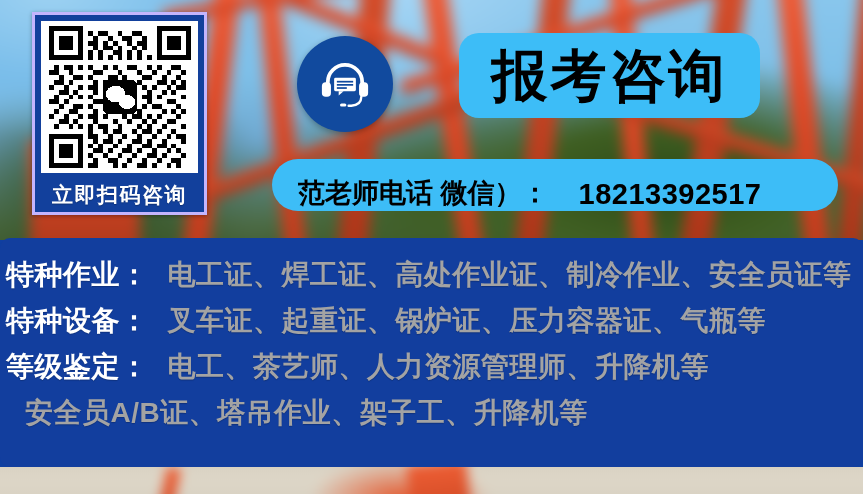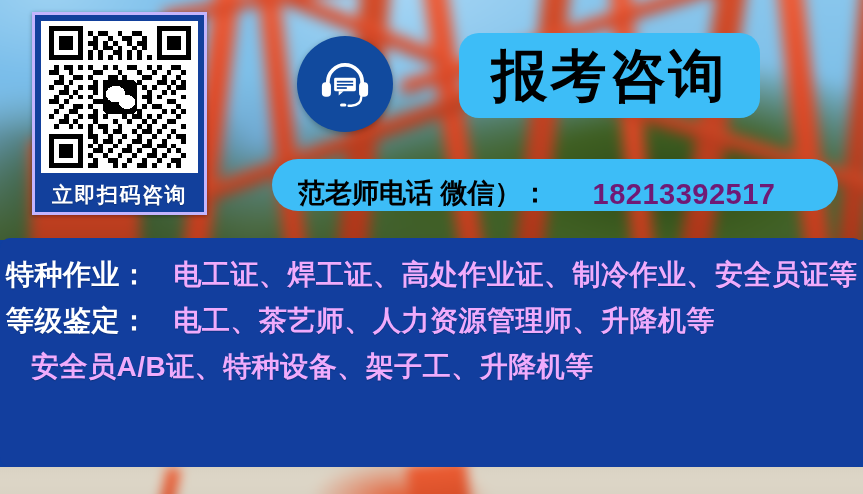--- a/index.html
+++ b/index.html
@@ -122,23 +122,23 @@
     background:#3dbdf7;
     border-radius:26px;
     display:flex; align-items:flex-end;
     padding:0 26px;
   }
   .phone-label {
     color:#000000; font-size:27px; font-weight:bold;
     letter-spacing:0px; white-space:nowrap;
   }
   .phone-number {
-    color:#701a75; font-size:29px; font-weight:bold;
+    color:#000000; font-size:29px; font-weight:bold;
     letter-spacing:0.5px; white-space:nowrap;
-    margin-left:44px;
+    margin-left:30px;
   }
 
   
   .info-panel {
     position:absolute; left:0; top:238px;
     width:863px; height:229px;
     background:#123e9e;
     padding:18px 0 0 0;
     border-radius:10px;
   }
@@ -148,25 +148,25 @@
     height:46px;
   }
   .info-cat {
     color:#ffffff;
     font-size:28px; font-weight:bold;
     letter-spacing:0.5px;
     white-space:nowrap;
     text-shadow:0 1px 1px rgba(0,0,0,.2);
   }
   .info-val {
-    color:#f0abfc;
+    color:#a3a3a3;
     font-size:28px; font-weight:bold;
     letter-spacing:0.5px;
     white-space:nowrap;
-    margin-left:25px;
+    margin-left:19px;
     text-shadow:0 1px 1px rgba(0,0,0,.2);
   }
 </style>
 </head>
 <body>
 
 <div id="poster">
 
   <div class="photo">
     <div class="photo-inner">
@@ -452,25 +452,29 @@
     <span class="phone-label">范老师电话 微信）：</span>
     <span class="phone-number">18213392517</span>
   </div>
 
   <div class="info-panel">
     <div class="info-row">
       <span class="info-cat">特种作业：</span>
       <span class="info-val">电工证、焊工证、高处作业证、制冷作业、安全员证等</span>
     </div>
     <div class="info-row">
+      <span class="info-cat">特种设备：</span>
+      <span class="info-val">叉车证、起重证、锅炉证、压力容器证、气瓶等</span>
+    </div>
+    <div class="info-row">
       <span class="info-cat">等级鉴定：</span>
       <span class="info-val">电工、茶艺师、人力资源管理师、升降机等</span>
     </div>
     <div class="info-row">
-      <span class="info-val">安全员A/B证、特种设备、架子工、升降机等</span>
+      <span class="info-val">安全员A/B证、塔吊作业、架子工、升降机等</span>
     </div>
   </div>
 
   <div class="photo-strip">
     <div class="photo-strip-inner">
       <div class="strip-beam" style="left:180px;top:30px;width:14px;height:70px;transform:rotate(12deg);"></div>
       <div class="strip-beam" style="left:430px;top:25px;width:60px;height:75px;transform:rotate(-6deg);"></div>
 
     </div>
   </div>

